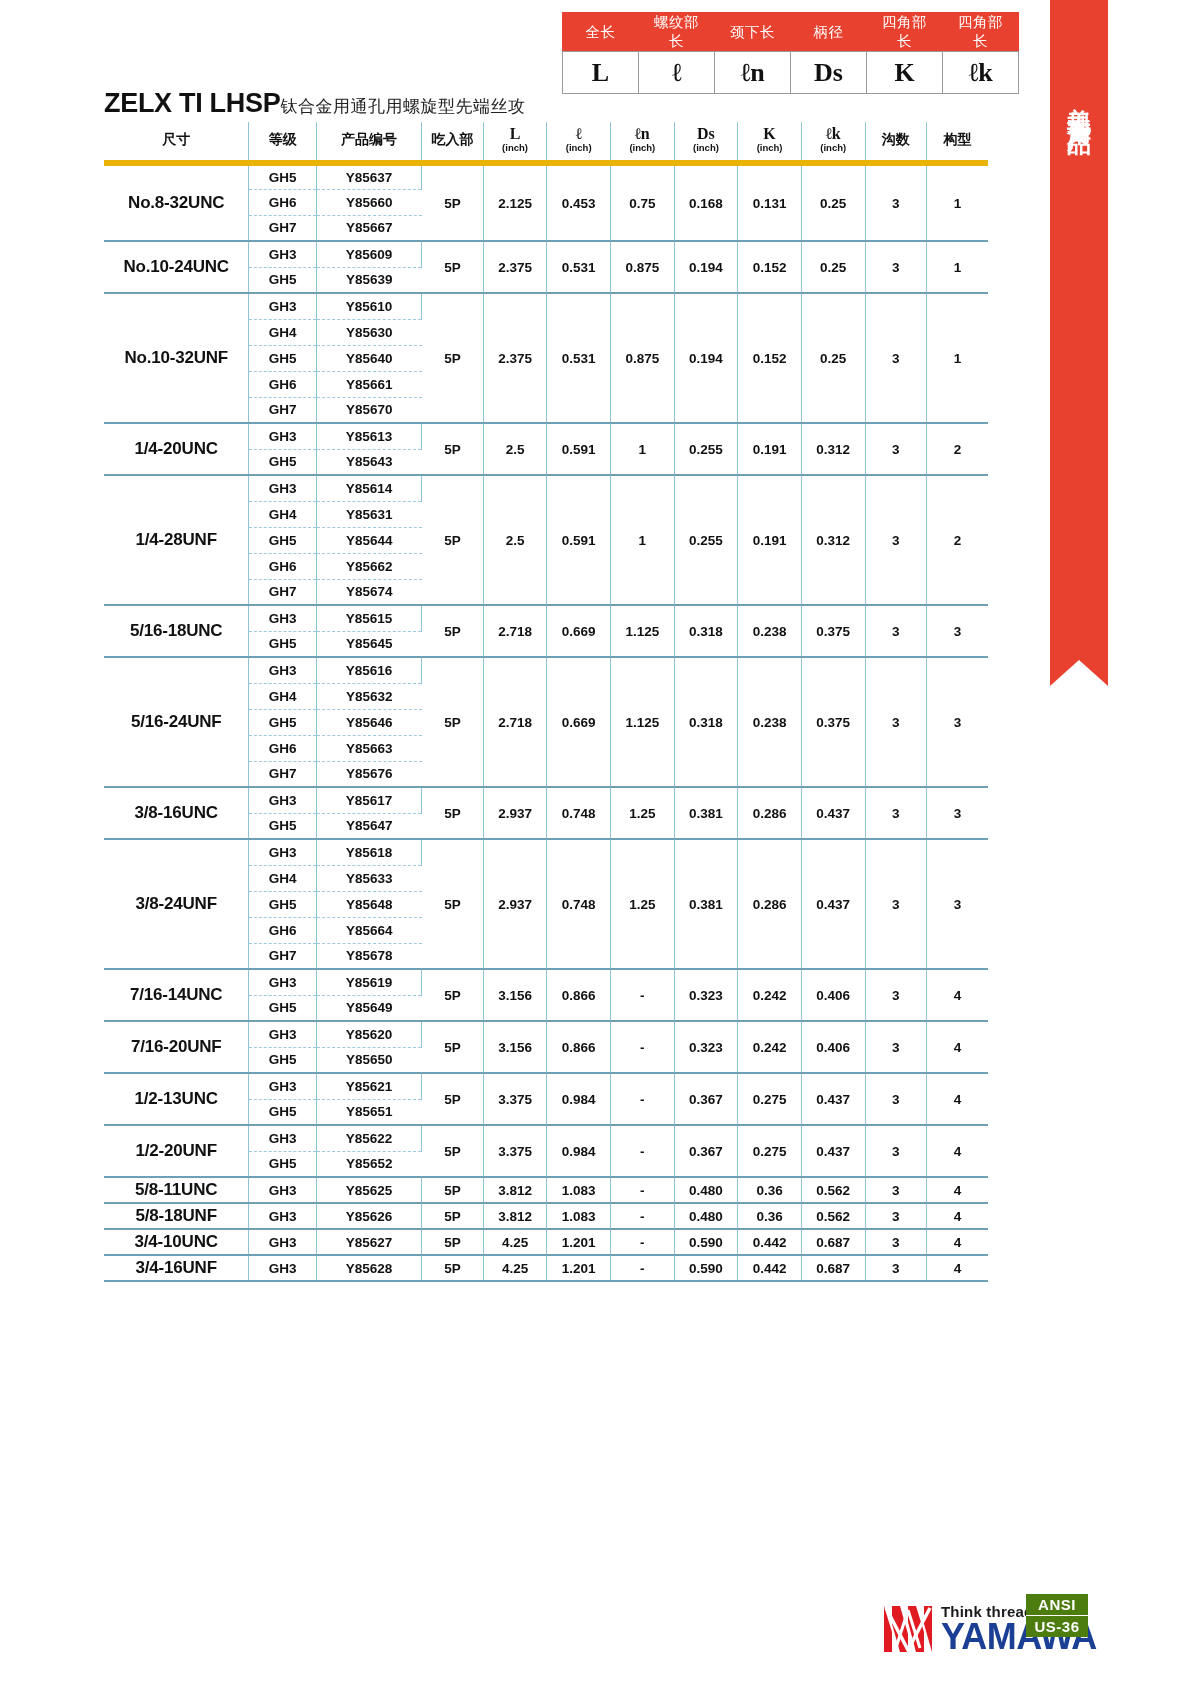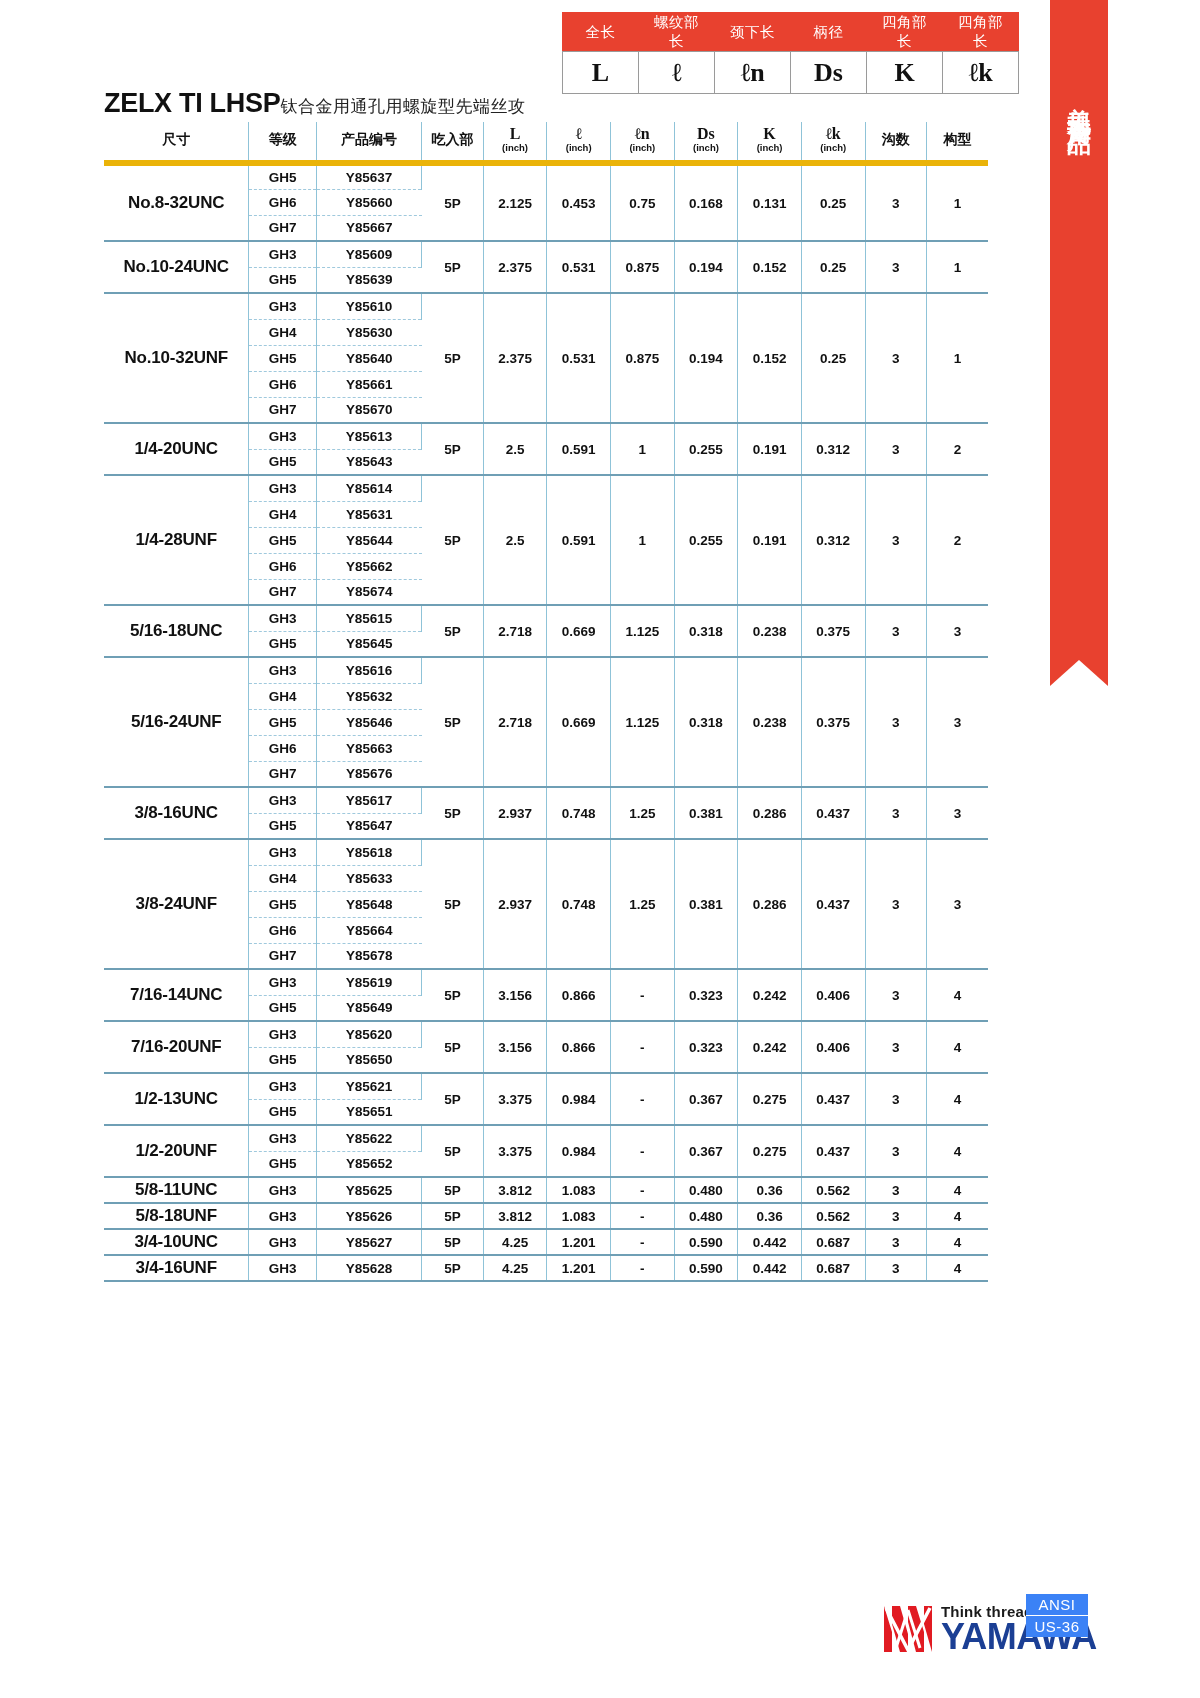--- a/index.html
+++ b/index.html
@@ -185,24 +185,24 @@
     line-height: 34px;
     letter-spacing: -0.5px;
   }
 
   #corner-badge {
     position: absolute;
     left: 1026px; top: 1594px;
     width: 62px;
   }
   #corner-badge .b-line {
-    background: #3b82f6;
+    background: #4d7c0f;
     color: #ffffff;
     font-size: 15px;
-    font-weight: normal;
+    font-weight: bold;
     text-align: center;
     padding: 2px 0;
     letter-spacing: 0.5px;
   }
   #corner-badge .b-line + .b-line { border-top: 1px solid #ffffff; }
   #page-number {
     position: absolute;
     left: 1026px; top: 1732px;
     width: 62px;
     text-align: center;

